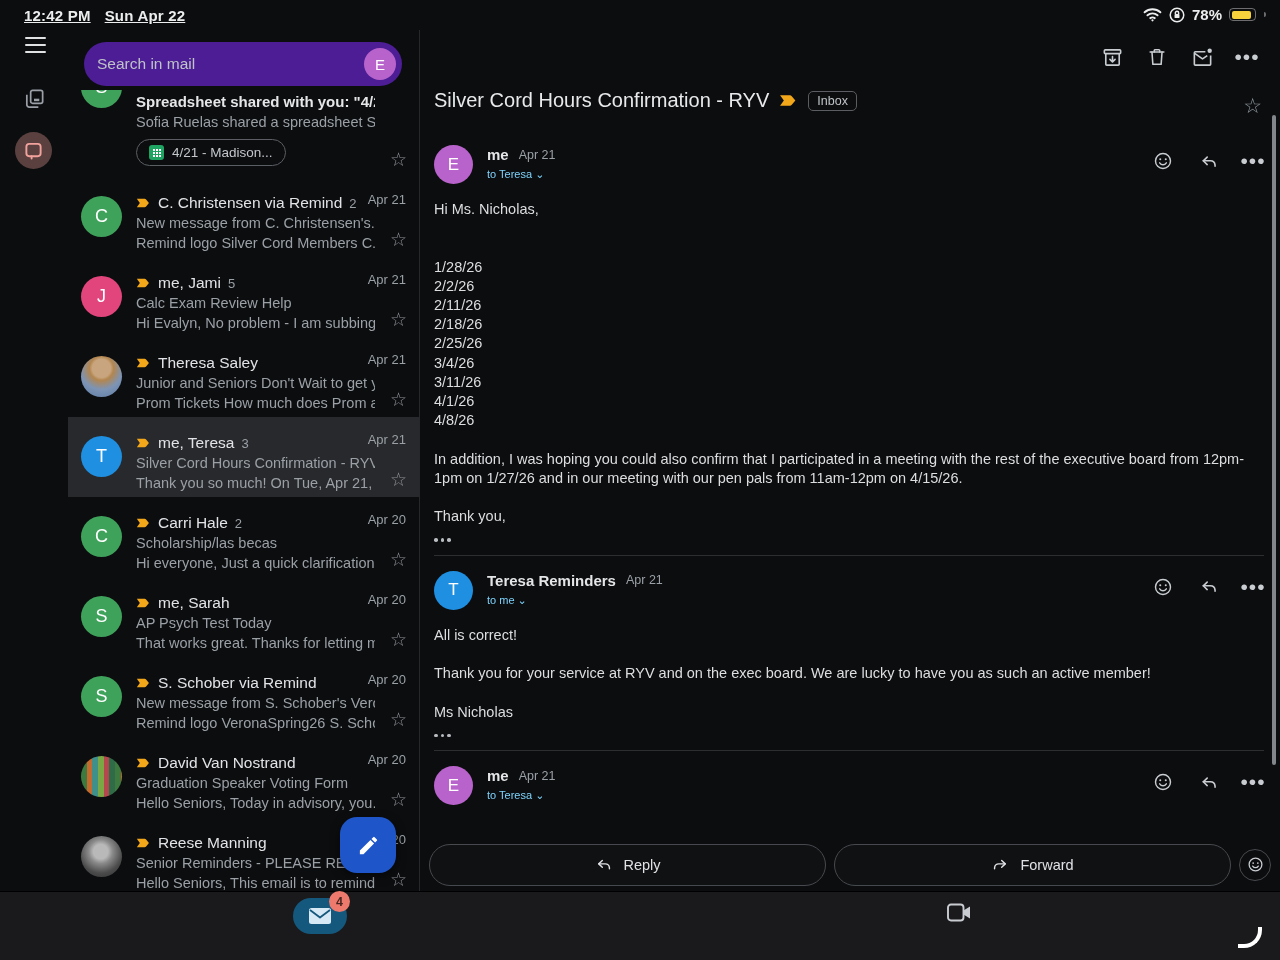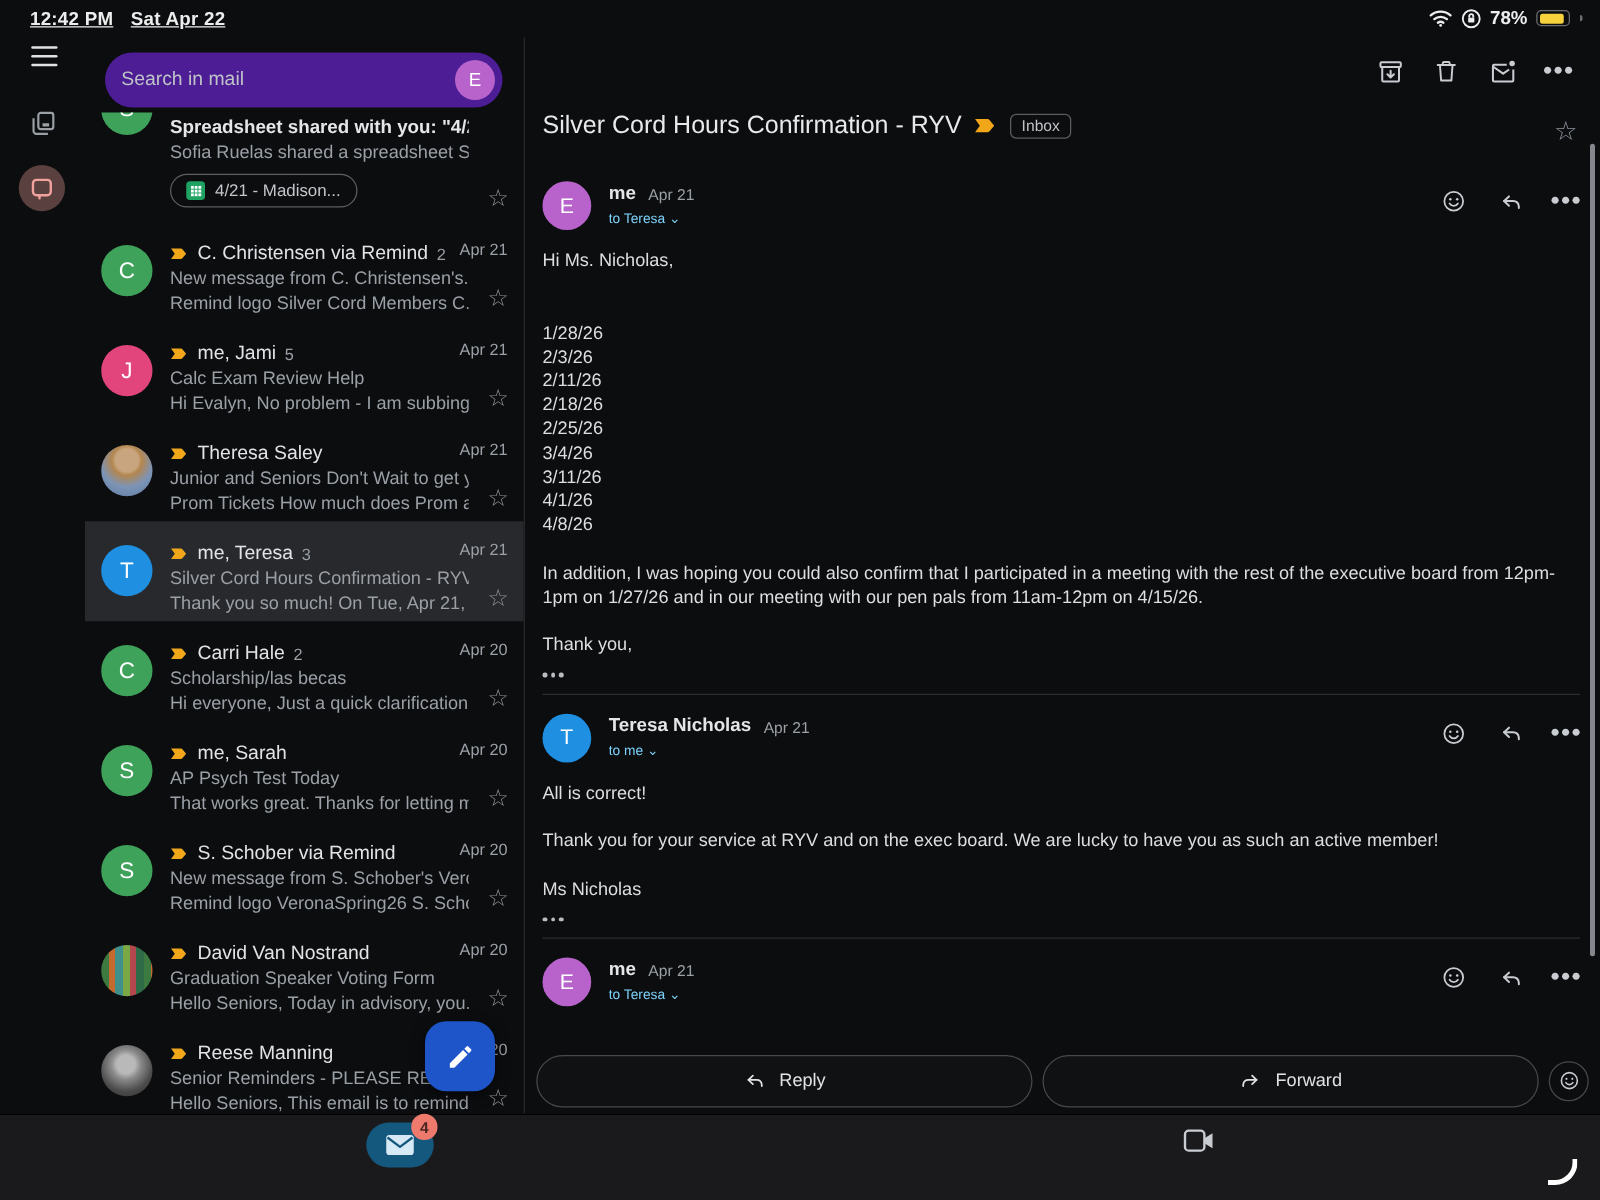--- a/index.html
+++ b/index.html
@@ -53,21 +53,21 @@
   .toolbar { position:absolute; left:1100px; top:45px; display:flex; gap:21px; align-items:center; }
   .tbtn { width:24px; height:24px; display:flex; align-items:center; justify-content:center; color:#c9cdd1; cursor:pointer; }
   .subject-row { position:absolute; left:434px; top:89px; right:60px; display:flex; align-items:center; gap:10px; }
   .subject { font-size:20px; color:#e7e9eb; white-space:nowrap; }
   .label-chip { border:1px solid #5a5e62; border-radius:5px; padding:2px 8px; font-size:12.5px; color:#bfc3c7; }
   .thread-star { position:absolute; right:18px; top:95px; font-size:21px; color:#9097a0; cursor:pointer; line-height:1; }
   .thread { position:absolute; left:420px; top:130px; width:860px; height:761px; overflow:hidden; }
   .msg-header { display:flex; align-items:flex-start; padding:15px 16px 10px 14px; }
   .msg-avatar { width:39px; height:39px; border-radius:50%; color:#fff; font-size:17px; display:flex; align-items:center; justify-content:center; flex:0 0 auto; }
   .msg-info { margin-left:14px; padding-top:1px; }
-  .msg-nameline { display:flex; align-items:flex-end; gap:10px; }
+  .msg-nameline { display:flex; align-items:center; gap:10px; }
   .msg-name { font-size:15px; font-weight:700; color:#e3e5e7; }
   .msg-date { font-size:12.5px; color:#9aa0a6; }
   .msg-to { font-size:11px; color:#7dd3fc; margin-top:5px; }
   .msg-actions { margin-left:auto; display:flex; gap:23px; align-items:center; padding-top:5px; }
   .abtn { width:22px; height:22px; display:flex; align-items:center; justify-content:center; color:#c9cdd1; cursor:pointer; }
   .more-glyph { font-size:21px; color:#c9cdd1; letter-spacing:1px; line-height:0; }
   .msg-body { margin:6px 18px 0 14px; font-size:14.5px; line-height:19.2px; color:#dcdee0; }
   .body-line { min-height:19.2px; white-space:pre-wrap; }
   .trim { display:flex; gap:3px; margin:12px 0 13px 14px; cursor:pointer; }
   .trim i { width:3.5px; height:3.5px; border-radius:50%; background:#b9bdc1; }
@@ -84,21 +84,21 @@
   .dock-cam { position:absolute; left:946px; top:10px; color:#c9cdd1; cursor:pointer; }
   .corner-arc { position:absolute; left:1238px; top:35px; width:24px; height:21px; border-right:4px solid #fff; border-bottom:4px solid #fff; border-bottom-right-radius:18px; }
   svg { display:block; }
 </style>
 </head>
 <body>
 
 <div class="screen">
 
   <div class="sb-left">
-    <span>12:42 PM</span><span>Sat Apr 22</span>
+    <span>12:42 PM</span><span>Sun Apr 22</span>
   </div>
   <div class="sb-right">
     <span>
       <svg width="19" height="15" viewBox="0 0 24 18" fill="none" stroke="#eceded" stroke-width="2.4" stroke-linecap="round">
         <path d="M2 6.2a15 15 0 0 1 20 0"></path>
           <path d="M5.6 10a10 10 0 0 1 12.8 0"></path>
           <path d="M9.2 13.6a5 5 0 0 1 5.6 0"></path>
           <circle cx="12" cy="16.4" r="1.4" fill="#eceded" stroke="none"></circle>
       </svg>
     </span>
@@ -380,21 +380,21 @@
           <div class="abtn">
               <span class="more-glyph">•••</span>
             </div>
         </div>
       </div>
       <div class="msg-body">
           <div class="body-line">Hi Ms. Nicholas,</div>
           <div class="body-line"></div>
           <div class="body-line"></div>
           <div class="body-line">1/28/26</div>
-          <div class="body-line">2/3/26</div>
+          <div class="body-line">2/2/26</div>
           <div class="body-line">2/11/26</div>
           <div class="body-line">2/18/26</div>
           <div class="body-line">2/25/26</div>
           <div class="body-line">3/4/26</div>
           <div class="body-line">3/11/26</div>
           <div class="body-line">4/1/26</div>
           <div class="body-line">4/8/26</div>
           <div class="body-line"></div>
           <div class="body-line">In addition, I was hoping you could also confirm that I participated in a meeting with the rest of the executive board from 12pm-1pm on 1/27/26 and in our meeting with our pen pals from 11am-12pm on 4/15/26.</div>
           <div class="body-line"></div>
@@ -406,21 +406,21 @@
           <i></i>
         </div>
       <div class="msg-divider"></div>
     </div>
 
     <div>
       <div class="msg-header">
         <div class="msg-avatar" style="background: rgb(30, 143, 225);">T</div>
         <div class="msg-info">
           <div class="msg-nameline">
-            <span class="msg-name">Teresa Nicholas</span>
+            <span class="msg-name">Teresa Reminders</span>
             <span class="msg-date">Apr 21</span>
           </div>
           <div class="msg-to"><span>to me</span> <span>⌄</span></div>
         </div>
         <div class="msg-actions">
           <div class="abtn">
             <svg width="20" height="20" viewBox="0 0 24 24" fill="none" stroke="#c9cdd1" stroke-width="1.7">
                 <circle cx="12" cy="12" r="9"></circle>
                 <circle cx="8.7" cy="10" r="1.2" fill="#c9cdd1" stroke="none"></circle>
                 <circle cx="15.3" cy="10" r="1.2" fill="#c9cdd1" stroke="none"></circle>

